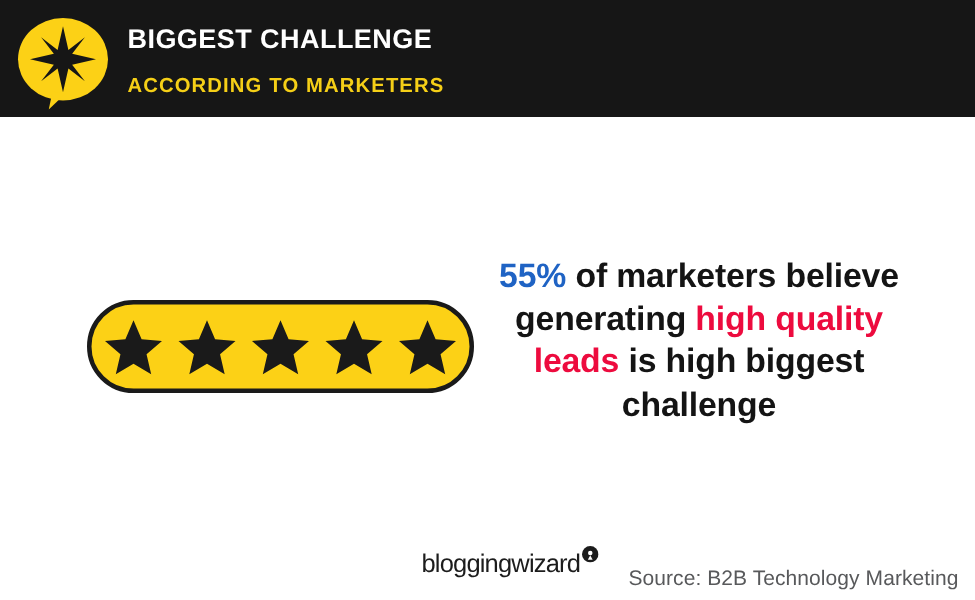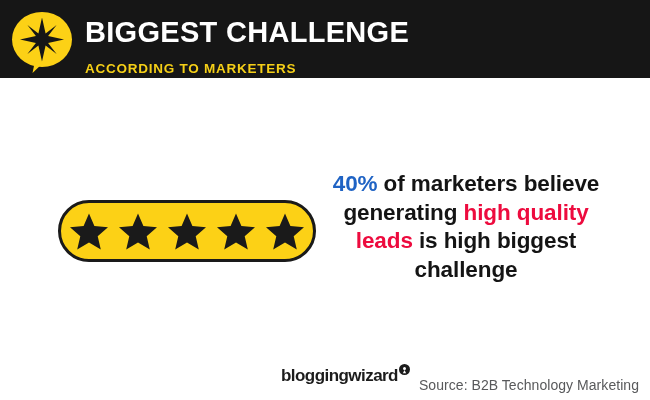--- a/index.html
+++ b/index.html
@@ -39,21 +39,21 @@
     height: 62px;
     overflow: visible;
   }
 
   .header-text {
     position: absolute;
     left: 85px;
     top: 17px;
   }
   .header-title {
-    font-size: 29px;
+    font-size: 18px;
     font-weight: bold;
     color: #ffffff;
     letter-spacing: 0.3px;
     line-height: 1.1;
     white-space: nowrap;
   }
   .header-subtitle {
     font-size: 13.5px;
     font-weight: bold;
     color: #f5cf17;
@@ -105,21 +105,21 @@
   .brand {
     position: absolute;
     left: 281px;
     top: 367px;
     height: 20px;
     display: flex;
     align-items: flex-start;
   }
   .brand-name {
     font-size: 17px;
-    font-weight: bold;
+    font-weight: normal;
     color: #1c1c1c;
     letter-spacing: -0.55px;
     line-height: 1;
   }
   .brand-badge {
     position: relative;
     width: 11px;
     height: 11px;
     margin-left: 1px;
     margin-top: -3px;
@@ -179,21 +179,21 @@
   <svg class="star" viewBox="0 0 40 40">
     <path d="M20 2.5 L25.4 15.1 L39 16.3 L28.7 25.2 L31.8 38.5 L20 31.5 L8.2 38.5 L11.3 25.2 L1 16.3 L14.6 15.1 Z" fill="#1a1a1a"></path>
   </svg>
 
   <svg class="star" viewBox="0 0 40 40">
     <path d="M20 2.5 L25.4 15.1 L39 16.3 L28.7 25.2 L31.8 38.5 L20 31.5 L8.2 38.5 L11.3 25.2 L1 16.3 L14.6 15.1 Z" fill="#1a1a1a"></path>
   </svg>
 
 </div>
 
-<div class="statement"><span class="stat-blue">40%</span><span> of marketers believe generating </span><span class="stat-red">high quality leads</span><span> is high biggest challenge</span></div>
+<div class="statement"><span class="stat-blue">55%</span><span> of marketers believe generating </span><span class="stat-red">high quality leads</span><span> is high biggest challenge</span></div>
 
 <div class="brand">
   <span class="brand-name">bloggingwizard</span>
   <span class="brand-badge">
     <svg viewBox="0 0 11 11" xmlns="http://www.w3.org/2000/svg">
       <circle cx="5.5" cy="5.5" r="5.5" fill="#1c1c1c"></circle>
       <circle cx="5.5" cy="4.6" r="1.5" fill="#ffffff"></circle>
       <path d="M5.5 6.1 L7.1 9.2 L3.9 9.2 Z" fill="#ffffff"></path>
     </svg>
   </span>

